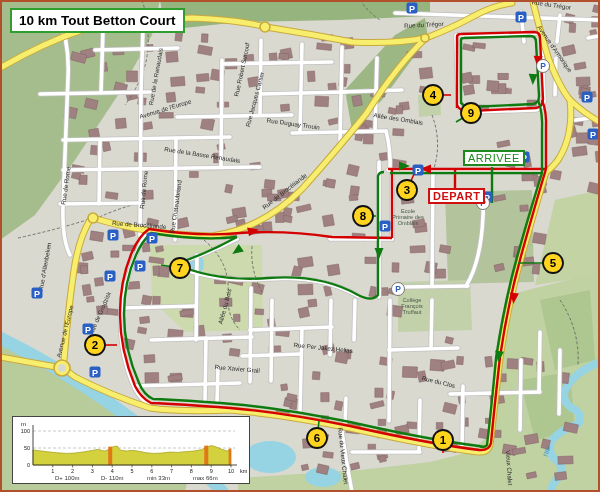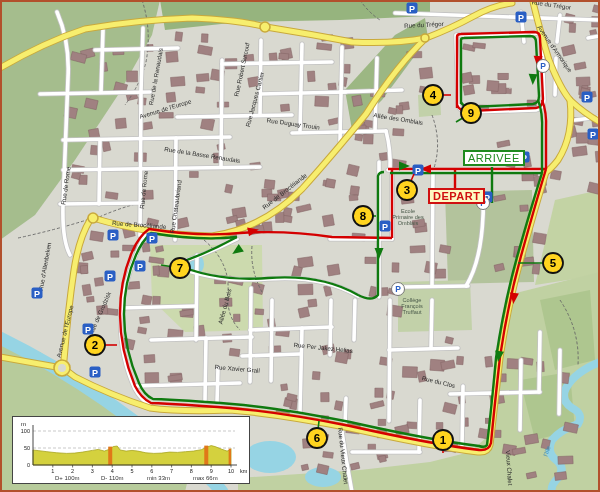--- a/index.html
+++ b/index.html
@@ -5,21 +5,21 @@
   html,body{margin:0;padding:0;}
   body{width:600px;height:492px;overflow:hidden;position:relative;
        font-family:"Liberation Sans",sans-serif;background:#d9d9d0;}
   #map-root{position:absolute;inset:0;width:600px;height:492px;}
   #map-svg{position:absolute;left:0;top:0;}
   .frame{position:absolute;inset:0;border:2px solid #b2502c;pointer-events:none;z-index:40;}
   .title-box{position:absolute;left:10px;top:8px;background:#fff;border:2px solid #2f9e2f;
     padding:3px 7px;font-size:13.5px;font-weight:bold;color:#000;z-index:30;white-space:nowrap;}
   .finish-box{position:absolute;left:463px;top:150px;background:#fff;border:2px solid #1e8a1e;
     color:#1e8a1e;font-size:11px;font-weight:normal;padding:0px 3px;z-index:30;letter-spacing:.5px;}
-  .start-box{position:absolute;left:428px;top:188px;background:#fef9c3;border:2px solid #d01010;
+  .start-box{position:absolute;left:428px;top:188px;background:#ffffff;border:2px solid #d01010;
     color:#d01010;font-size:11px;font-weight:bold;padding:0px 3px;z-index:30;letter-spacing:.5px;}
   .chart-box{position:absolute;left:12px;top:416px;width:236px;height:66px;background:#fff;
     border:1px solid #444;z-index:30;}
 </style>
 </head>
 <body>
 
 <div id="map-root">
   <svg id="map-svg" width="600" height="492" viewBox="0 0 600 492">
     <g id="g-areas">
@@ -590,20 +590,21 @@
         <text x="180" y="272" font-size="11.5" font-weight="bold" fill="#000" text-anchor="middle">7</text>
         <line x1="363" y1="216" x2="376" y2="216" stroke="#0f7a0f" stroke-width="1.6"></line>
         <circle cx="363" cy="216" r="10" fill="#ffd41f" stroke="#111" stroke-width="1.8"></circle>
         <text x="363" y="220" font-size="11.5" font-weight="bold" fill="#000" text-anchor="middle">8</text>
         <line x1="471" y1="113" x2="456" y2="122" stroke="#0f7a0f" stroke-width="1.6"></line>
         <circle cx="471" cy="113" r="10" fill="#ffd41f" stroke="#111" stroke-width="1.8"></circle>
         <text x="471" y="117" font-size="11.5" font-weight="bold" fill="#000" text-anchor="middle">9</text>
       </g>
   </svg>
 
+  <div class="title-box">10 km Tout Betton Court</div>
   <div class="finish-box">ARRIVEE</div>
   <div class="start-box">DEPART</div>
 
   <div class="chart-box">
     <svg id="chart-svg" width="234" height="64" viewBox="0 0 234 64">
         <rect x="0" y="0" width="234" height="64" fill="#fff"></rect>
         <line x1="20" y1="31" x2="222" y2="31" stroke="#bbb" stroke-width="0.8" stroke-dasharray="3,2"></line>
         <line x1="20" y1="14" x2="222" y2="14" stroke="#bbb" stroke-width="0.8" stroke-dasharray="3,2"></line>
         <path d="M 20,48 L 20.0,33.0 L 25.9,33.7 L 33.9,34.7 L 43.8,35.8 L 53.7,36.4 L 61.6,36.1 L 69.5,35.1 L 79.4,33.4 L 85.3,32.4 L 91.3,34.1 L 97.2,32.0 L 100.2,29.6 L 104.2,29.0 L 107.1,33.0 L 113.1,34.1 L 119.0,33.4 L 124.9,34.1 L 132.9,35.8 L 140.8,36.4 L 148.7,36.1 L 156.6,35.1 L 164.5,35.4 L 172.5,34.7 L 180.4,34.1 L 188.3,32.7 L 194.2,30.0 L 198.2,28.6 L 202.2,29.6 L 208.1,32.0 L 214.0,34.1 L 217.0,33.0 L 218.0,31.7 L 218,48 Z" fill="#d4d13e" stroke="#a8a520" stroke-width="0.8"></path>
         <rect x="95.24" y="29.639999999999997" width="4.0" height="18.4" fill="#e07818"></rect>

